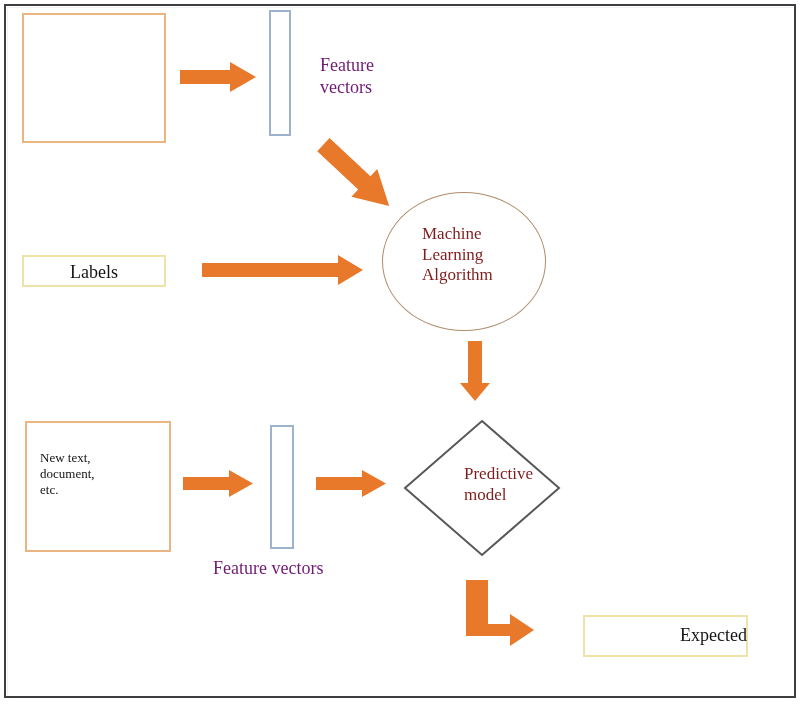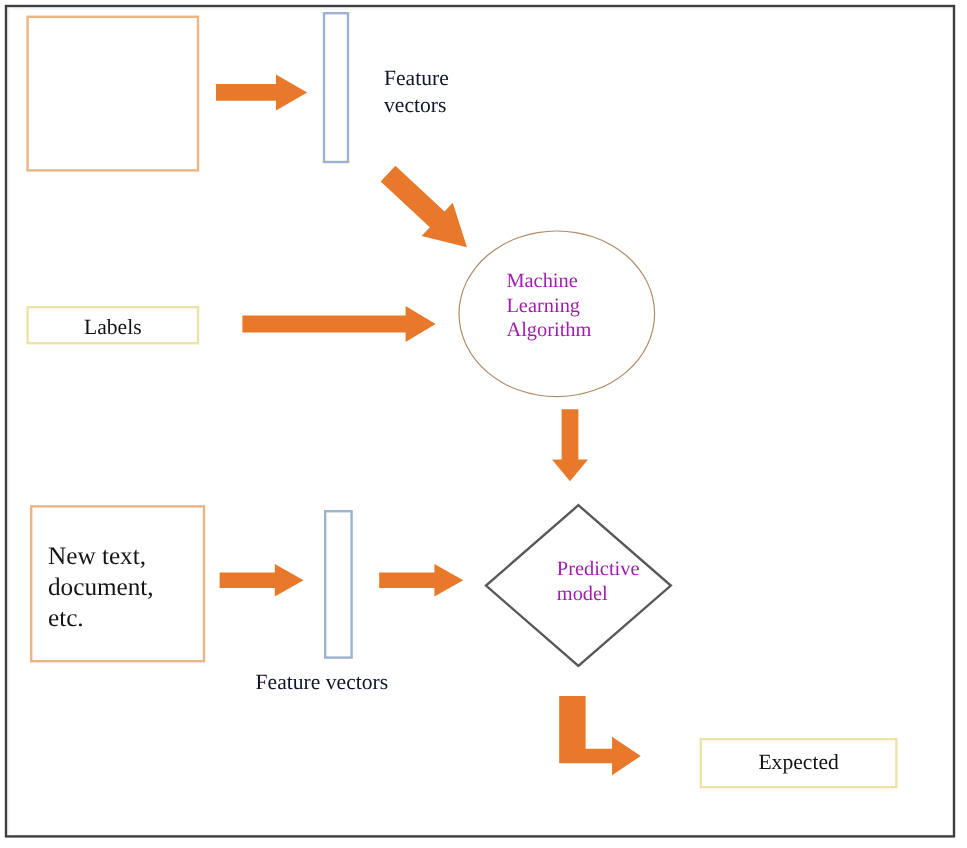--- a/index.html
+++ b/index.html
@@ -36,21 +36,21 @@
     height: 688px;
     box-sizing: border-box;
     border-left: 1px solid #f2f2f2;
     border-top: 1px solid #f2f2f2;
     pointer-events: none;
   }
 
   
   .node-text {
     position: absolute;
-    color: #a21caf;
+    color: #7f1d1d;
     line-height: 1.22;
     white-space: pre-line;
   }
 
   
   .box {
     position: absolute;
     box-sizing: border-box;
     background: #ffffff;
   }
@@ -81,21 +81,21 @@
   .diamond-wrap svg { display: block; }
 
   
   .arrow {
     position: absolute;
   }
   .arrow svg { display: block; overflow: visible; }
 
   .free-label {
     position: absolute;
-    color: #0f172a;
+    color: #701a75;
     line-height: 1.22;
     white-space: pre-line;
   }
 </style>
 </head>
 <body>
 
 <div id="canvas">
 
   <div class="frame"></div>
@@ -136,21 +136,21 @@
 Learning
 Algorithm</div>
 
   <div class="arrow" style="left:455px; top:341px;">
     <svg width="40" height="62" viewBox="0 0 40 62">
       <path d="M13,0 L27,0 L27,42 L35,42 L20,60 L5,42 L13,42 Z" fill="#E8792B"></path>
     </svg>
   </div>
 
   <div class="box box-tan" style="left:25px; top:421px; width:146px; height:131px;"></div>
-  <div class="box-label" style="left:40px; top:450px; width:132px; font-size:21px;">New text,
+  <div class="box-label" style="left:40px; top:450px; width:132px; font-size:13px;">New text,
 document,
 etc.</div>
 
   <div class="arrow" style="left:183px; top:470px;">
     <svg width="74" height="30" viewBox="0 0 74 30">
       <path d="M0,7 L46,7 L46,0 L70,13.5 L46,27 L46,20 L0,20 Z" fill="#E8792B"></path>
     </svg>
   </div>
 
   <div class="box box-bluegray" style="left:270px; top:425px; width:24px; height:124px;"></div>
@@ -171,15 +171,15 @@
   <div class="node-text" style="left:437px; top:464px; width:120px; font-size:17px;margin-left:27px;">Predictive
 model</div>
 
   <div class="arrow" style="left:458px; top:580px;">
     <svg width="80" height="76" viewBox="0 0 80 76">
       <path d="M8,0 L30,0 L30,44 L52,44 L52,34 L76,50 L52,66 L52,56 L8,56 Z" fill="#E8792B"></path>
     </svg>
   </div>
 
   <div class="box box-cream" style="left:583px; top:615px; width:165px; height:42px;"></div>
-  <div class="box-label" style="left:583px; top:624px; width:165px; font-size:18px; text-align:center;">Expected</div>
+  <div class="box-label" style="left:583px; top:624px; width:165px; font-size:18px; text-align:center;padding-left:48px;">Expected</div>
 
 </div>
 
 </body></html>

